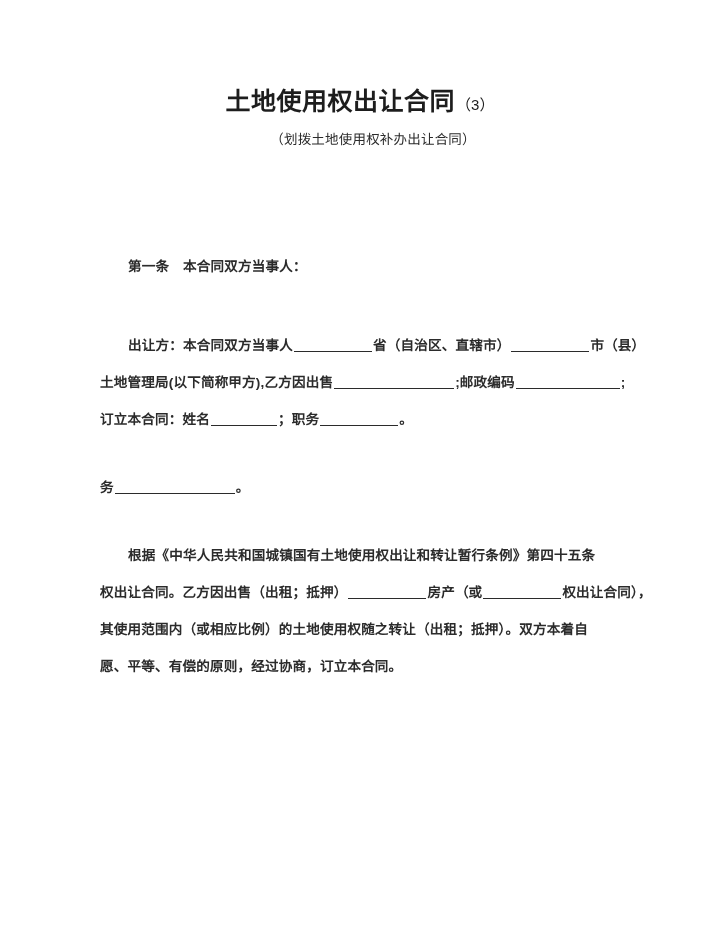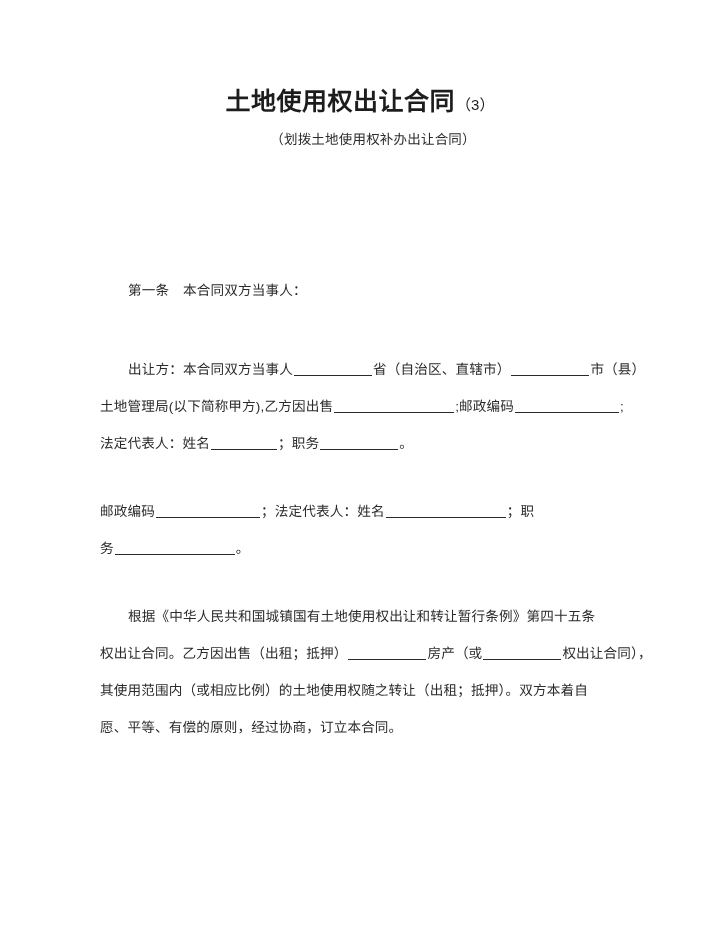--- a/index.html
+++ b/index.html
@@ -50,22 +50,23 @@
     letter-spacing: 0.2px;
     color: #2b2b2b;
     white-space: nowrap;
     padding-left: 26px;
   }
 
   
   .body-area {
     position: absolute;
     left: 100px;
-    top: 260px;
+    top: 236px;
     width: 520px;
+    font-weight: bold;
   }
   .para {
     font-size: 13.6px;
     line-height: 37px;
     letter-spacing: 0.15px;
     color: #2b2b2b;
     margin: 0;
     text-align: justify;
     text-justify: inter-ideograph;
     word-break: break-all;
@@ -107,27 +108,26 @@
 
     <p class="para">
       <span class="ln indent">第一条　本合同双方当事人：</span>
     </p>
 
     <div class="gap-sm"></div>
 
     <p class="para">
       <span class="ln indent"><span>出让方：本合同双方当事人</span><span class="blank b-md"></span><span>省（自治区、直辖市）</span><span class="blank b-md"></span><span>市（县）</span></span>
       <span class="ln"><span>土地管理局(以下简称甲方),乙方因出售</span><span class="blank b-xl"></span><span>;邮政编码</span><span class="blank b-lg"></span><span>;</span></span>
-      <span class="ln"><span>法定代表人：姓名</span><span class="blank b-sm"></span><span>；职务</span><span class="blank b-md"></span><span>。</span></span>
+      <span class="ln"><span>订立本合同：姓名</span><span class="blank b-sm"></span><span>；职务</span><span class="blank b-md"></span><span>。</span></span>
     </p>
 
     <div class="gap-md"></div>
 
     <p class="para">
-      <span class="ln"><span>邮政编码</span><span class="blank b-lg"></span><span>；法定代表人：姓名</span><span class="blank b-xl"></span><span>；职</span></span>
       <span class="ln"><span>务</span><span class="blank b-xl"></span><span>。</span></span>
     </p>
 
     <div class="gap-lg"></div>
 
     <p class="para">
       <span class="ln indent">根据《中华人民共和国城镇国有土地使用权出让和转让暂行条例》第四十五条</span>
       <span class="ln"><span>权出让合同。乙方因出售（出租；抵押）</span><span class="blank b-md"></span><span>房产（或</span><span class="blank b-md"></span><span>权出让合同），</span></span>
       <span class="ln">其使用范围内（或相应比例）的土地使用权随之转让（出租；抵押）。双方本着自</span>
       <span class="ln">愿、平等、有偿的原则，经过协商，订立本合同。</span>

